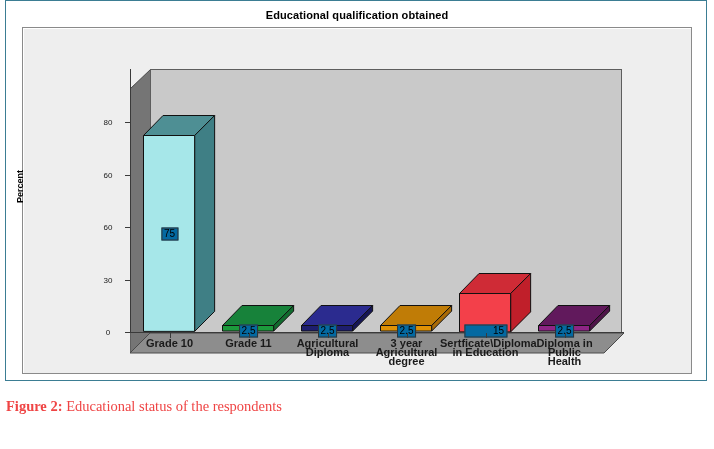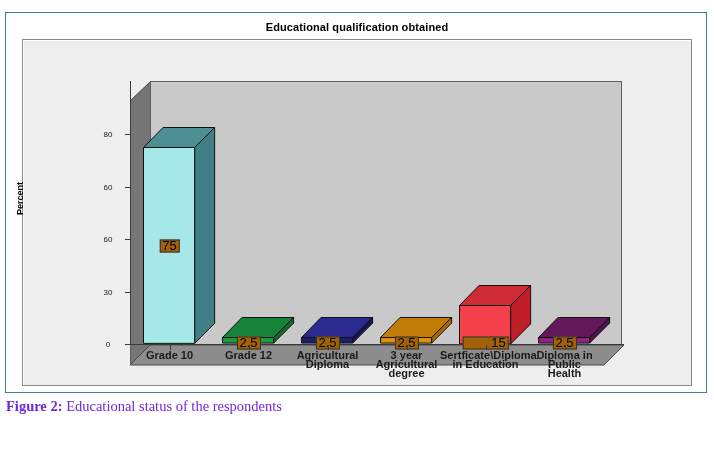--- a/index.html
+++ b/index.html
@@ -6,21 +6,21 @@
   body{
     width:714px;height:449px;
     background:#ffffff;
     font-family:"Liberation Sans", sans-serif;
     overflow:hidden;
   }
   #root{position:relative;width:714px;height:449px;}
 
   
   .figure-card{
-    position:absolute;left:5px;top:12px;
+    position:absolute;left:5px;top:0;
     width:702px;height:381px;
     border:1px solid #3b7d93;
     background:#ffffff;
     box-sizing:border-box;
   }
 
   
   .chart-title{
     position:absolute;left:0;top:8px;width:702px;
     text-align:center;
@@ -97,32 +97,32 @@
     text-align:center;line-height:9px;
     white-space:pre-line;
     font-weight:bold;
   }
 
   
   .bar{position:absolute;}
 
   .value-box{
     position:absolute;
-    background:#a16207;border:1px solid #333;
-    font-size:13px;color:#000;
+    background:#0369a1;border:1px solid #333;
+    font-size:10px;color:#000;
     padding:0 2px;line-height:10px;height:11px;
     transform:translate(-50%,-50%);
     white-space:nowrap;
   }
 
   
   .caption{
     position:absolute;left:6px;top:398px;width:700px;
     font-family:"Liberation Serif", serif;
-    font-size:14.5px;color:#6d28d9;
+    font-size:14.5px;color:#ef4444;
   }
   .caption b{font-weight:bold;}
 </style>
 </head>
 <body>
 
 <div id="root">
 
   <div class="figure-card">
 
@@ -193,21 +193,21 @@
                 <polygon points="0.5,20.5 20,0.5 71.64,0.5 51.64,20.5" fill="#61195c" stroke="#111" stroke-width="1"></polygon>
                 <polygon points="51.64,20.5 71.64,0.5 71.64,6.0625 51.64,26.0625" fill="#4f1349" stroke="#111" stroke-width="1"></polygon>
                 <polygon points="0.5,20.5 51.64,20.5 51.64,26.0625 0.5,26.0625" fill="#8e2585" stroke="#111" stroke-width="1"></polygon>
               </svg></div>
             <div class="value-box" style="left: 541.5px; top: 303px;">2.5</div>
           </div>
         <div id="xticks">
             <div class="xtick" style="left: 146.5px;"></div>
             <div class="xtick-label" style="left: 101px; width: 91px;">Grade 10</div>
             <div class="xtick" style="left: 225.5px;"></div>
-            <div class="xtick-label" style="left: 180px; width: 91px;">Grade 12</div>
+            <div class="xtick-label" style="left: 180px; width: 91px;">Grade 11</div>
             <div class="xtick" style="left: 304.5px;"></div>
             <div class="xtick-label" style="left: 259px; width: 91px;">Agricultural
 Diploma</div>
             <div class="xtick" style="left: 383.5px;"></div>
             <div class="xtick-label" style="left: 338px; width: 91px;">3 year Agricultural
 degree</div>
             <div class="xtick" style="left: 462.5px;"></div>
             <div class="xtick-label" style="left: 417px; width: 91px;">Sertficate\Diploma
 in Education</div>
             <div class="xtick" style="left: 541.5px;"></div>

